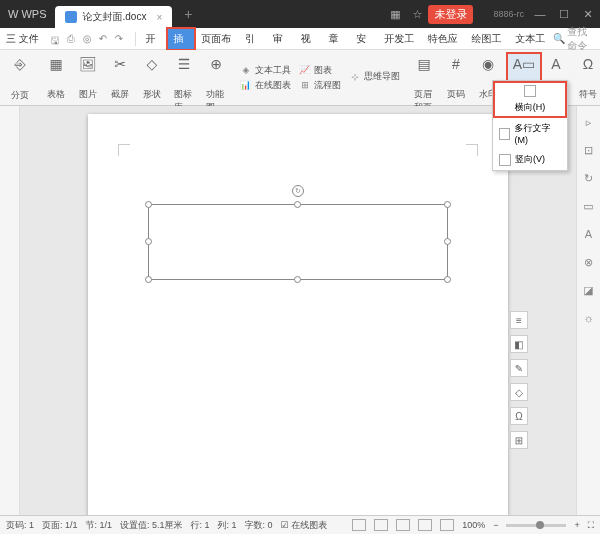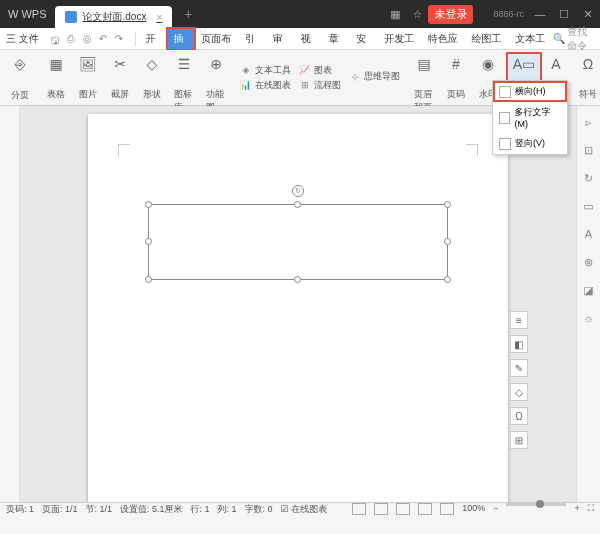--- a/index.html
+++ b/index.html
@@ -1,19 +1,19 @@
 <!DOCTYPE html>
 <html><head>
 <meta charset="utf-8">
 <style>
 * { margin: 0; padding: 0; box-sizing: border-box; font-family: "Microsoft YaHei", sans-serif; }
 body { background: #f0f0f0; width: 600px; height: 534px; overflow: hidden; font-size: 10px; }
 .titlebar { height: 28px; background: #2b2b2b; display: flex; align-items: center; color: #ccc; }
 .titlebar .logo { padding: 0 8px; font-weight: normal; font-size: 11px; }
-.titlebar .tab { background: #fff; color: #333; height: 22px; margin-top: 6px; padding: 3px 10px; border-radius: 4px 4px 0 0; display: flex; align-items: center; gap: 6px; text-decoration: underline; }
+.titlebar .tab { background: #fff; color: #333; height: 22px; margin-top: 6px; padding: 3px 10px; border-radius: 4px 4px 0 0; display: flex; align-items: center; gap: 6px; }
 .titlebar .tab-icon { width: 12px; height: 12px; background: #4a90e2; border-radius: 2px; display: inline-block; }
 .titlebar .doc-close { color: #999; margin-left: 4px; }
 .titlebar .add-tab { color: #888; padding: 0 12px; font-size: 14px; }
 .titlebar .spacer { flex: 1; }
 .titlebar .title-btn { padding: 0 6px; color: #aaa; font-size: 11px; }
 .titlebar .title-btn.login { background: #e74c3c; color: #fff; border-radius: 3px; padding: 2px 6px; margin-right: 16px; }
 .titlebar .title-btn.win { width: 24px; text-align: center; }
 .titlebar .title-txt { font-size: 9px; color: #888; padding: 0 4px; text-align: center; }
 
 .menubar { height: 22px; background: #fff; display: flex; align-items: center; border-bottom: 1px solid #ddd; font-size: 10px; }
@@ -29,21 +29,21 @@
 .ribbon-v { height: 40px; width: 1px; background: #ddd; margin: 0 2px; }
 .rg-icon { width: 20px; height: 20px; display: flex; align-items: center; justify-content: center; color: #666; font-size: 14px; }
 .rg-label { font-size: 9px; color: #555; margin-top: 16px; }
 .ribbon-small { display: flex; flex-direction: column; gap: 2px; justify-content: center; height: 48px; padding: 0 4px; }
 .ribbon-small-item { font-size: 9px; color: #555; display: flex; align-items: center; gap: 3px; white-space: nowrap; }
 .sm-icon { width: 12px; height: 12px; display: inline-flex; align-items: center; justify-content: center; color: #888; }
 .ribbon-textbox { outline: 2px solid #e74c3c; background: #dde8f5; }
 
 .dropdown { position: absolute; top: 80px; right: 32px; width: 76px; background: #fff; border: 1px solid #ccc; box-shadow: 2px 2px 4px rgba(0,0,0,0.2); z-index: 100; }
 .dropdown-item { padding: 4px 6px; font-size: 9px; display: flex; align-items: center; gap: 4px; }
-.dropdown-item.highlight { outline: 2px solid #e74c3c; outline-offset: -2px; }
+.dropdown-item.highlight { outline: 2px solid #e74c3c; outline-offset: -2px; flex-direction: column; }
 .dd-icon { width: 12px; height: 12px; border: 1px solid #aaa; display: inline-block; }
 
 .workspace { position: absolute; top: 106px; left: 0; right: 0; bottom: 18px; display: flex; }
 .ruler-v { width: 20px; background: #f5f5f5; border-right: 1px solid #ddd; }
 .canvas-area { flex: 1; background: #e8e8e8; display: flex; justify-content: center; padding-top: 8px; overflow: hidden; position: relative; }
 .page { width: 420px; height: 560px; background: #fff; box-shadow: 0 1px 4px rgba(0,0,0,0.3); position: relative; }
 .corner { position: absolute; width: 12px; height: 12px; }
 .corner.tl { top: 30px; left: 30px; border-left: 1px solid #ccc; border-top: 1px solid #ccc; }
 .corner.tr { top: 30px; right: 30px; border-right: 1px solid #ccc; border-top: 1px solid #ccc; }
 .textbox { position: absolute; top: 90px; left: 60px; width: 300px; height: 76px; border: 1px solid #888; }
@@ -57,21 +57,21 @@
 .handle.se { bottom: -4px; right: -4px; }
 .handle.sw { bottom: -4px; left: -4px; }
 .rotate-handle { position: absolute; top: -20px; left: 50%; margin-left: -6px; width: 12px; height: 12px; border: 1px solid #888; border-radius: 50%; background: #fff; display: flex; align-items: center; justify-content: center; font-size: 7px; color: #888; }
 
 .float-tools { position: absolute; right: 48px; top: 205px; width: 18px; display: flex; flex-direction: column; gap: 6px; }
 .float-btn { width: 18px; height: 18px; background: #fff; border: 1px solid #ccc; display: flex; align-items: center; justify-content: center; font-size: 10px; color: #666; }
 
 .side-panel { width: 24px; background: #f5f5f5; border-left: 1px solid #ddd; display: flex; flex-direction: column; align-items: center; padding-top: 8px; gap: 12px; }
 .side-btn { width: 16px; height: 16px; color: #888; display: flex; align-items: center; justify-content: center; font-size: 11px; }
 
-.statusbar { position: absolute; bottom: 0; left: 0; right: 0; height: 32px; background: #f5f5f5; border-top: 1px solid #ccc; display: flex; align-items: flex-start; font-size: 9px; color: #555; padding: 0 6px; gap: 8px; }
+.statusbar { position: absolute; bottom: 0; left: 0; right: 0; height: 19px; background: #f5f5f5; border-top: 1px solid #ccc; display: flex; align-items: center; font-size: 9px; color: #555; padding: 0 6px; gap: 8px; }
 .statusbar .spacer { flex: 1; }
 .zoom-slider { width: 60px; height: 3px; background: #ccc; position: relative; }
 .zoom-slider::after { content: ""; position: absolute; left: 50%; top: -3px; width: 8px; height: 8px; background: #888; border-radius: 50%; }
 .view-btn { width: 14px; height: 12px; border: 1px solid #aaa; }
 </style>
 </head>
 <body>
 
 <div class="titlebar">
   <span class="logo">W WPS</span>

